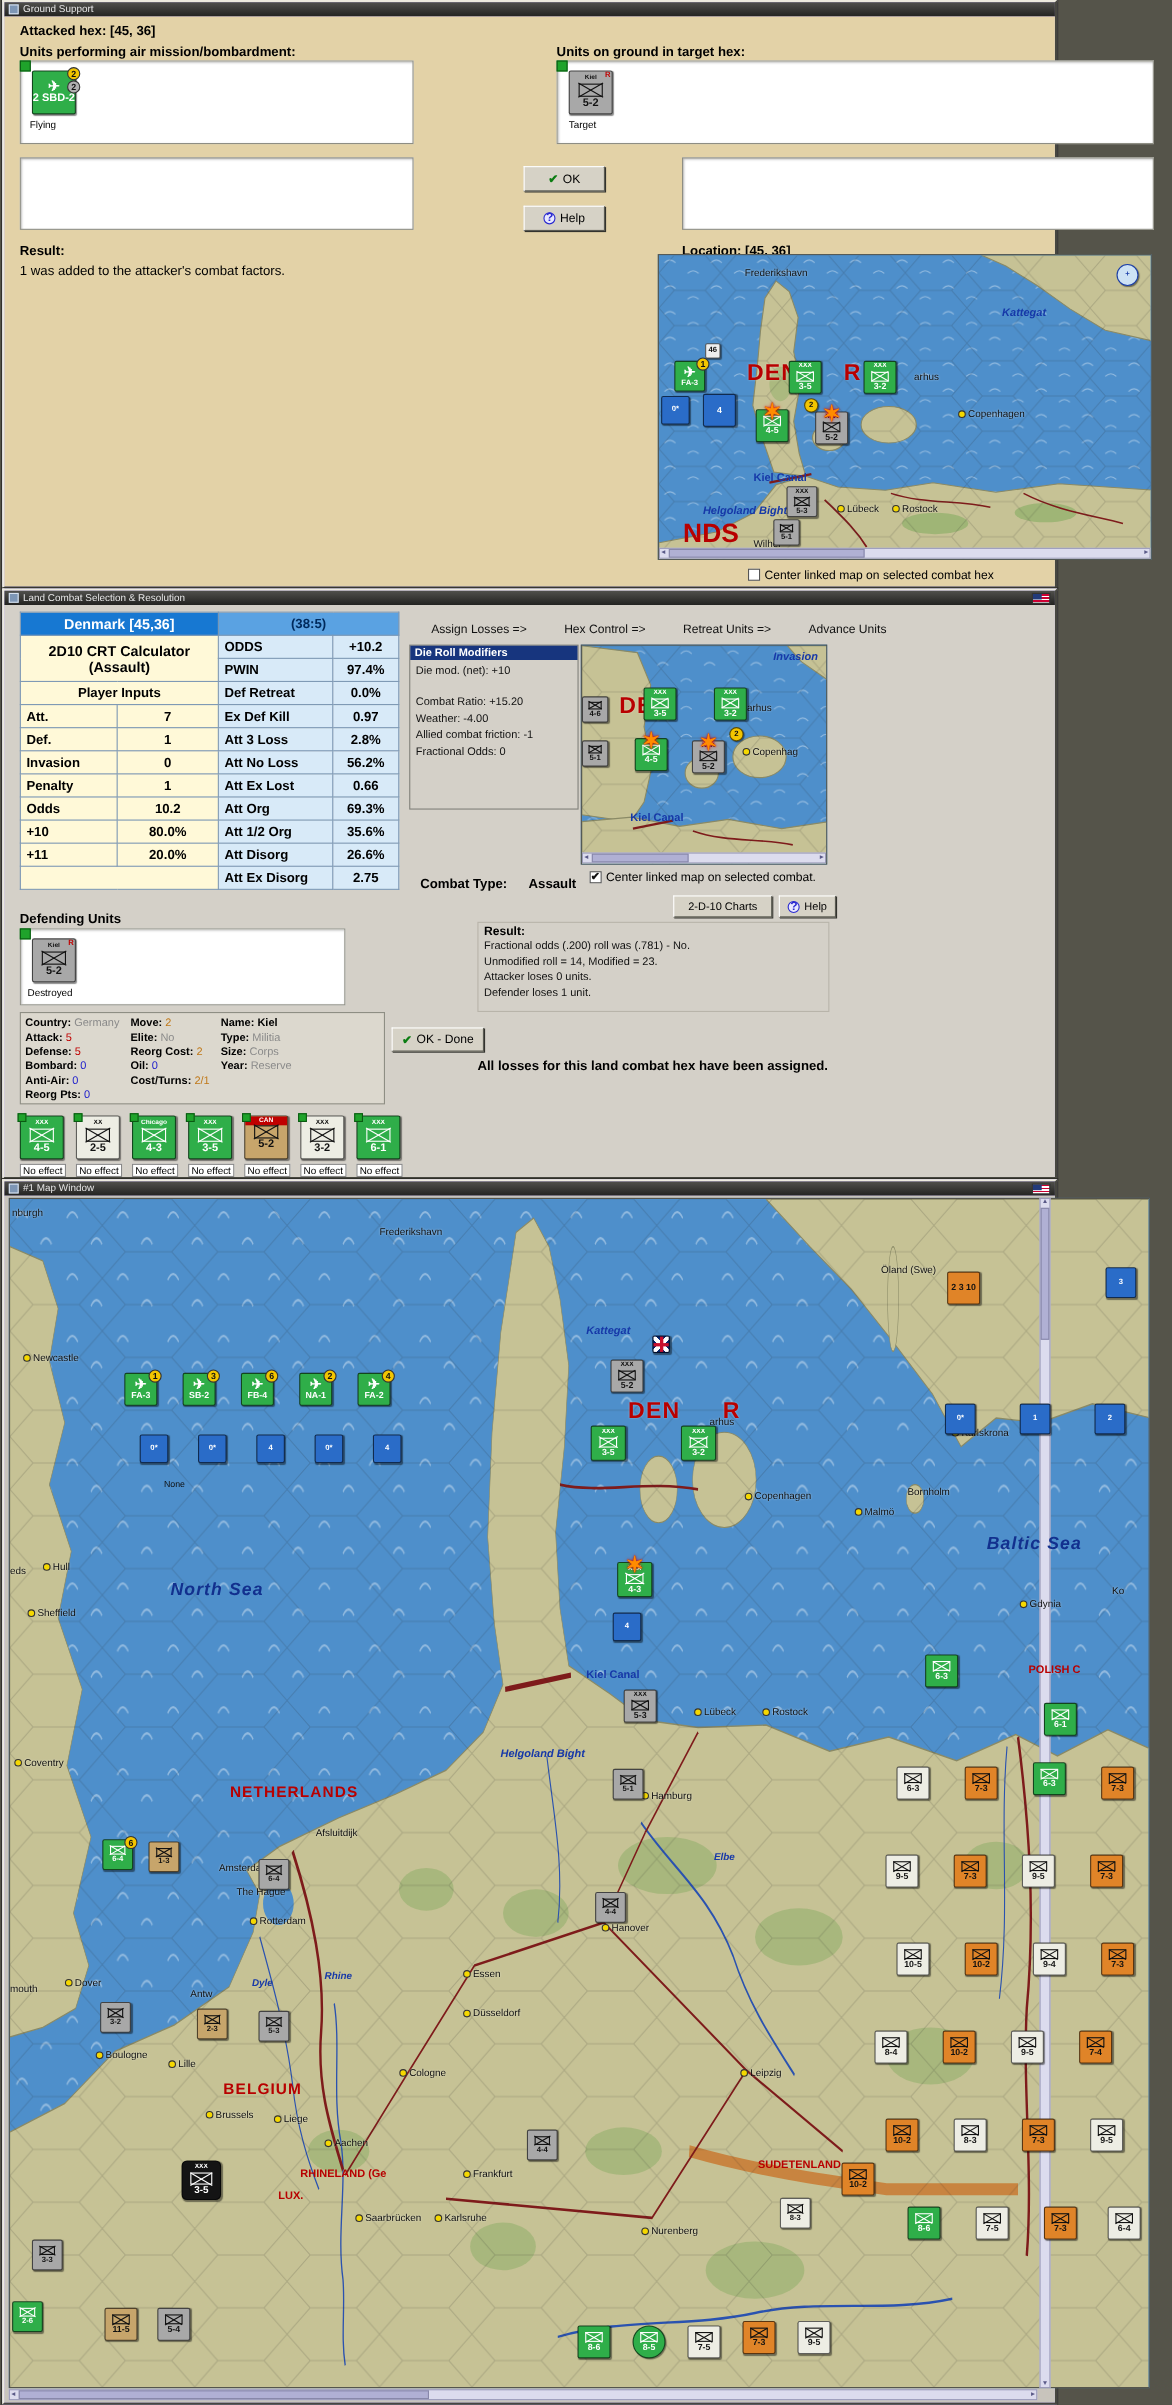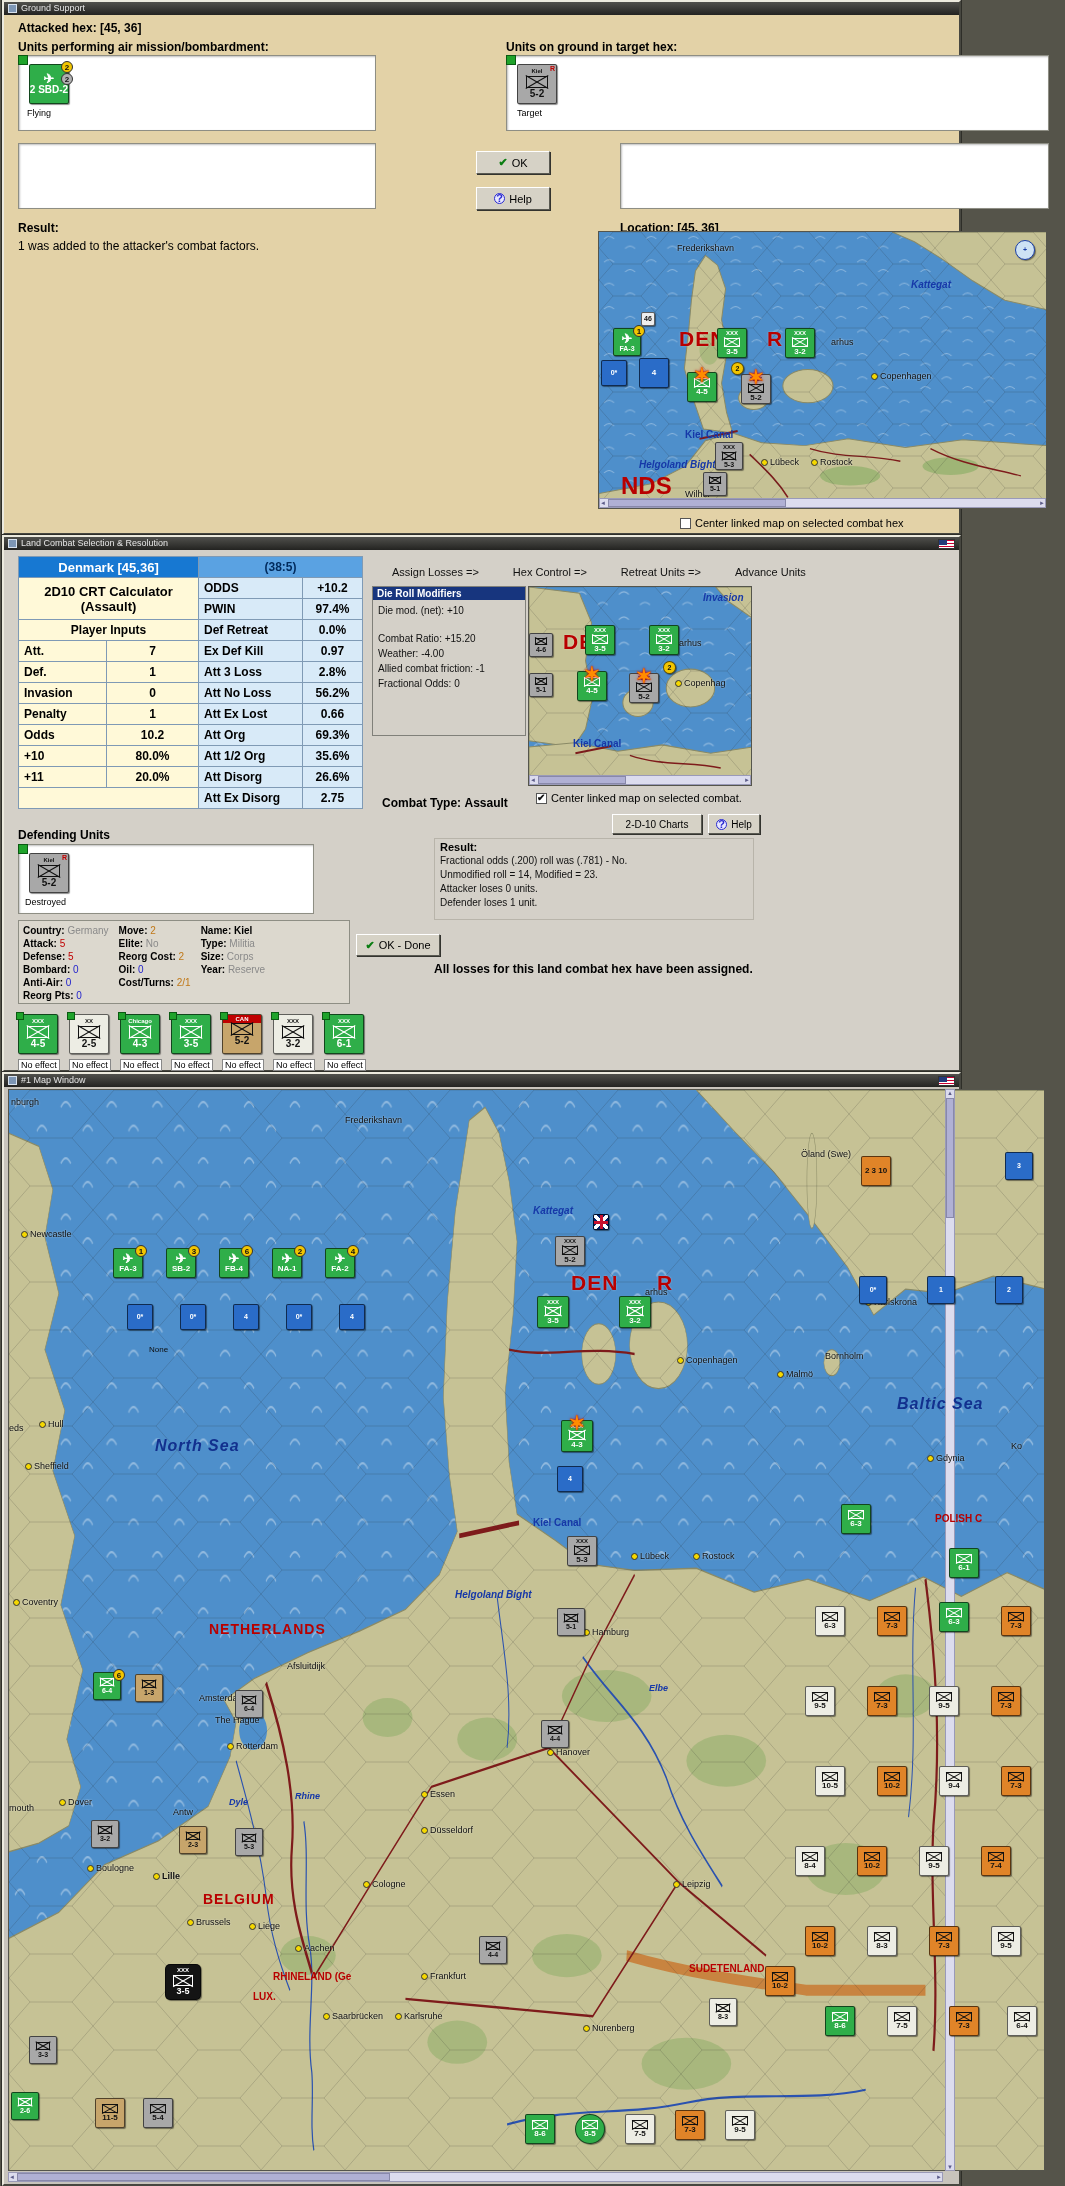--- a/index.html
+++ b/index.html
@@ -423,21 +423,21 @@
           <span style="margin-left:auto">►</span>
         </div>
     </div>
 
     <div class="cbrow" style="left:532px;top:242px">
       <span class="cb on"></span><span>Center linked map on selected combat.</span>
     </div>
 
     <div class="lbl" style="left:378px;top:246px;font-size:12px">
       <span class="b">Combat Type:</span>
-      <span class="b" style="margin-left:0">Assault</span>
+      <span class="b" style="margin-left:16px">Assault</span>
     </div>
 
     <div class="btn" style="left:608px;top:264px;width:90px;height:20px;font-size:10px">
         <span>2-D-10 Charts</span>
       </div>
     <div class="btn" style="left:704px;top:264px;width:52px;height:20px;font-size:10px">
       <span class="hp-ico">?</span>
       <span>Help</span>
     </div>
 
@@ -636,21 +636,21 @@
           <div class="mlb ml-city" style="left: 218px; top: 652px;"><i class="cdot"></i>Rotterdam</div>
           <div class="mlb ml-city" style="left: 538px; top: 658px;"><i class="cdot"></i>Hanover</div>
           <div class="mlb ml-city" style="left: 0px; top: 714px;">mouth</div>
           <div class="mlb ml-city" style="left: 50px; top: 708px;"><i class="cdot"></i>Dover</div>
           <div class="mlb ml-river" style="left: 286px; top: 702px;">Rhine</div>
           <div class="mlb ml-city" style="left: 412px; top: 700px;"><i class="cdot"></i>Essen</div>
           <div class="mlb ml-city" style="left: 412px; top: 736px;"><i class="cdot"></i>Düsseldorf</div>
           <div class="mlb ml-city" style="left: 164px; top: 718px;">Antw</div>
           <div class="mlb ml-river" style="left: 220px; top: 708px;">Dyle</div>
           <div class="mlb ml-city" style="left: 78px; top: 774px;"><i class="cdot"></i>Boulogne</div>
-          <div class="mlb ml-city" style="left: 144px; top: 782px; font-weight: bold;"><i class="cdot"></i>Lille</div>
+          <div class="mlb ml-city" style="left: 144px; top: 782px;"><i class="cdot"></i>Lille</div>
           <div class="mlb ml-country-mid" style="left: 194px; top: 802px;">BELGIUM</div>
           <div class="mlb ml-city" style="left: 354px; top: 790px;"><i class="cdot"></i>Cologne</div>
           <div class="mlb ml-city" style="left: 664px; top: 790px;"><i class="cdot"></i>Leipzig</div>
           <div class="mlb ml-city" style="left: 178px; top: 828px;"><i class="cdot"></i>Brussels</div>
           <div class="mlb ml-city" style="left: 240px; top: 832px;"><i class="cdot"></i>Liege</div>
           <div class="mlb ml-city" style="left: 286px; top: 854px;"><i class="cdot"></i>Aachen</div>
           <div class="mlb ml-country-sm" style="left: 264px; top: 882px;">RHINELAND (Ge</div>
           <div class="mlb ml-city" style="left: 412px; top: 882px;"><i class="cdot"></i>Frankfurt</div>
           <div class="mlb ml-country-sm" style="left: 680px; top: 874px;">SUDETENLAND</div>
           <div class="mlb ml-country-sm" style="left: 244px; top: 902px;">LUX.</div>

